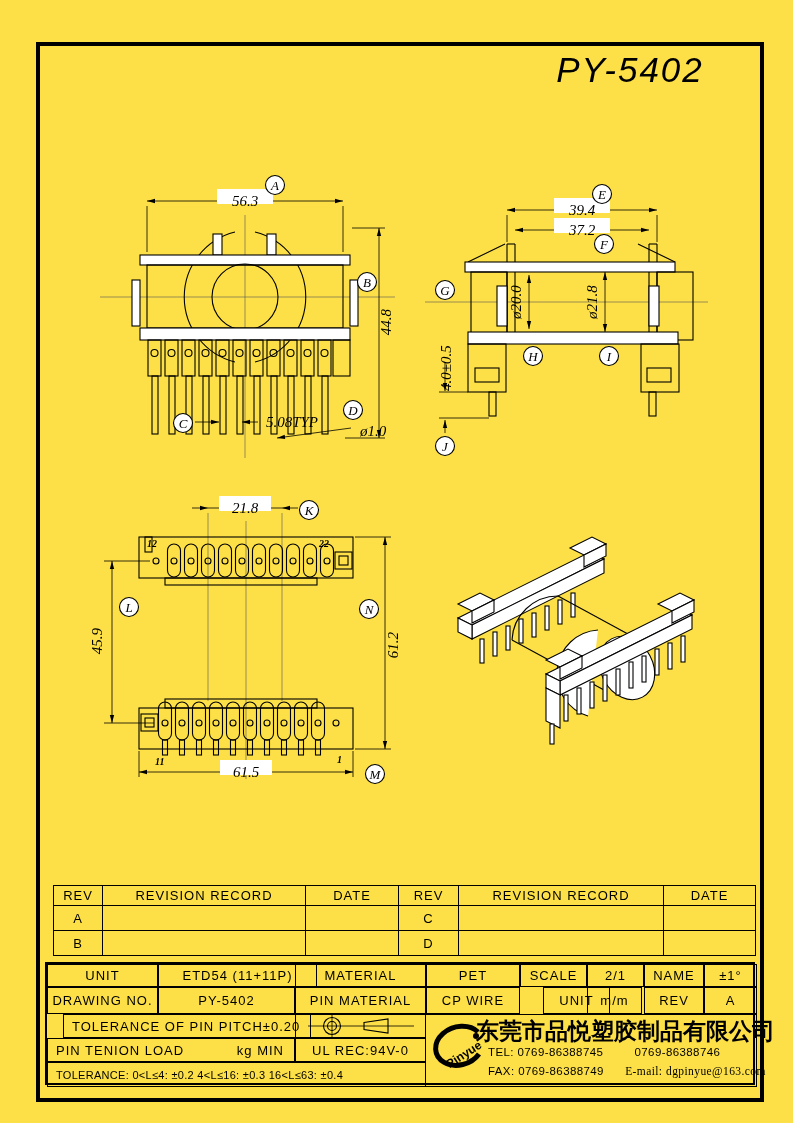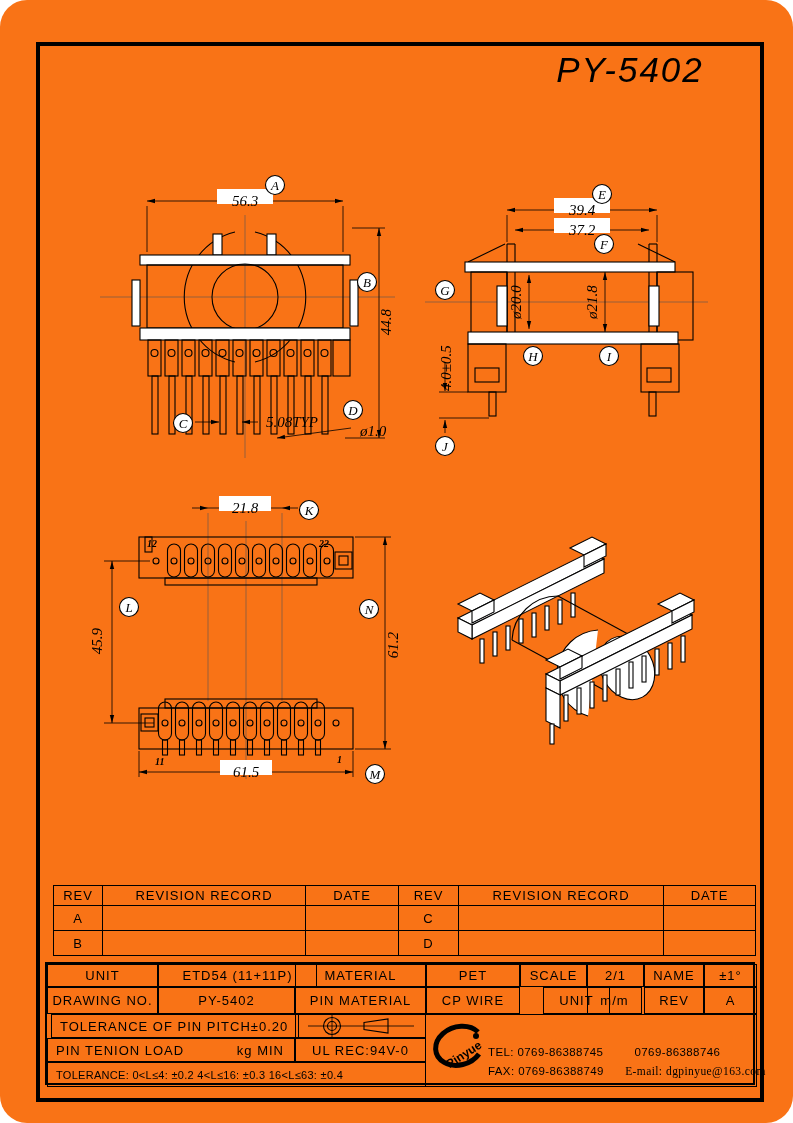--- a/index.html
+++ b/index.html
@@ -1,17 +1,17 @@
 <!DOCTYPE html>
 <html><head>
 <meta charset="utf-8">
 <style>
   html,body{margin:0;padding:0;background:#fff;}
-  #sheet{position:relative;width:793px;height:1123px;background:#f97316;overflow:hidden;
-         font-family:"Liberation Sans",sans-serif;color:#000;border-radius:27px;}
+  #sheet{position:relative;width:793px;height:1123px;background:#fde047;overflow:hidden;
+         font-family:"Liberation Sans",sans-serif;color:#000;}
   #frame{position:absolute;left:36px;top:42px;width:720px;height:1052px;border:4px solid #000;}
   #sheet-title{position:absolute;left:520px;top:50px;width:220px;text-align:center;
 any       font-family:"Liberation Serif",serif;font-style:italic;font-size:35px;letter-spacing:2px;}
   .view{position:absolute;}
   .s{fill:none;stroke:#000;stroke-width:1.1;}
   .sf{fill:#fff;stroke:#000;stroke-width:1.1;}
   .cl{stroke:#555;stroke-width:0.6;fill:none;}
   .dl{stroke:#000;stroke-width:0.8;fill:none;}
   .dim{font-family:"Liberation Serif",serif;font-style:italic;font-size:15px;fill:#000;text-anchor:middle;}
   .bal circle{fill:#fff;stroke:#000;stroke-width:1.1;}
@@ -435,21 +435,21 @@
 
     <div class="tb" style="left:0;top:23px;width:111px;height:27px">DRAWING NO.</div>
     <div class="tb" style="left:111px;top:23px;width:137px;height:27px">PY-5402</div>
     <div class="tb" style="left:248px;top:23px;width:131px;height:27px">PIN MATERIAL</div>
     <div class="tb" style="left:379px;top:23px;width:94px;height:27px">CP WIRE</div>
     <div class="tb" style="left:496px;top:23px;width:67px;height:27px">UNIT</div>
     <div class="tb" style="left:540px;top:23px;width:55px;height:27px">m/m</div>
     <div class="tb" style="left:597px;top:23px;width:60px;height:27px">REV</div>
     <div class="tb" style="left:657px;top:23px;width:53px;height:27px">A</div>
 
-    <div class="tb left" style="left:4px;top:50px;width:248px;height:24px">TOLERANCE OF PIN PITCH±0.20</div>
+    <div class="tb left" style="left:16px;top:50px;width:248px;height:24px">TOLERANCE OF PIN PITCH±0.20</div>
     <div class="tb" style="left:248px;top:50px;width:131px;height:24px">
       <svg width="110" height="22" viewBox="0 0 110 22">
         <line class="dl" x1="2" y1="11" x2="108" y2="11"></line>
         <circle class="s" cx="26" cy="11" r="8.5"></circle>
         <circle class="s" cx="26" cy="11" r="4.5"></circle>
         <line class="dl" x1="26" y1="0" x2="26" y2="22"></line>
         <polygon class="s" points="58,7.5 82,4 82,18 58,14.5"></polygon>
       </svg>
     </div>
 
@@ -460,20 +460,21 @@
     <div class="tb" style="left:248px;top:74px;width:131px;height:24px">UL REC:94V-0</div>
 
     <div class="tb left" style="left:0;top:98px;width:379px;height:25px;font-size:11px;letter-spacing:0.3px">TOLERANCE: 0&lt;L≤4: ±0.2   4&lt;L≤16: ±0.3   16&lt;L≤63: ±0.4</div>
 
     <div id="company">
       <svg id="logo" width="56" height="56" viewBox="0 0 56 56">
         <path d="M 50,9 A 24 19 -18 1 0 51,31" fill="none" stroke="#000" stroke-width="5"></path>
         <circle cx="48" cy="13" r="3" fill="#000"></circle>
         <text x="14" y="40" transform="rotate(-33 27 30)" style="font-family:'Liberation Sans',sans-serif;font-size:12px;font-weight:bold;fill:#000">Pinyue</text>
       </svg>
+      <div id="cn-name">东莞市品悦塑胶制品有限公司</div>
       <div class="contact" style="left:62px;top:31px">
         <span>TEL:</span>
         <span>0769-86388745</span>
         <span style="display:inline-block;width:24px"></span>
         <span>0769-86388746</span>
       </div>
       <div class="contact" style="left:62px;top:50px">
         <span>FAX:</span>
         <span>0769-86388749</span>
         <span style="display:inline-block;width:14px"></span>

